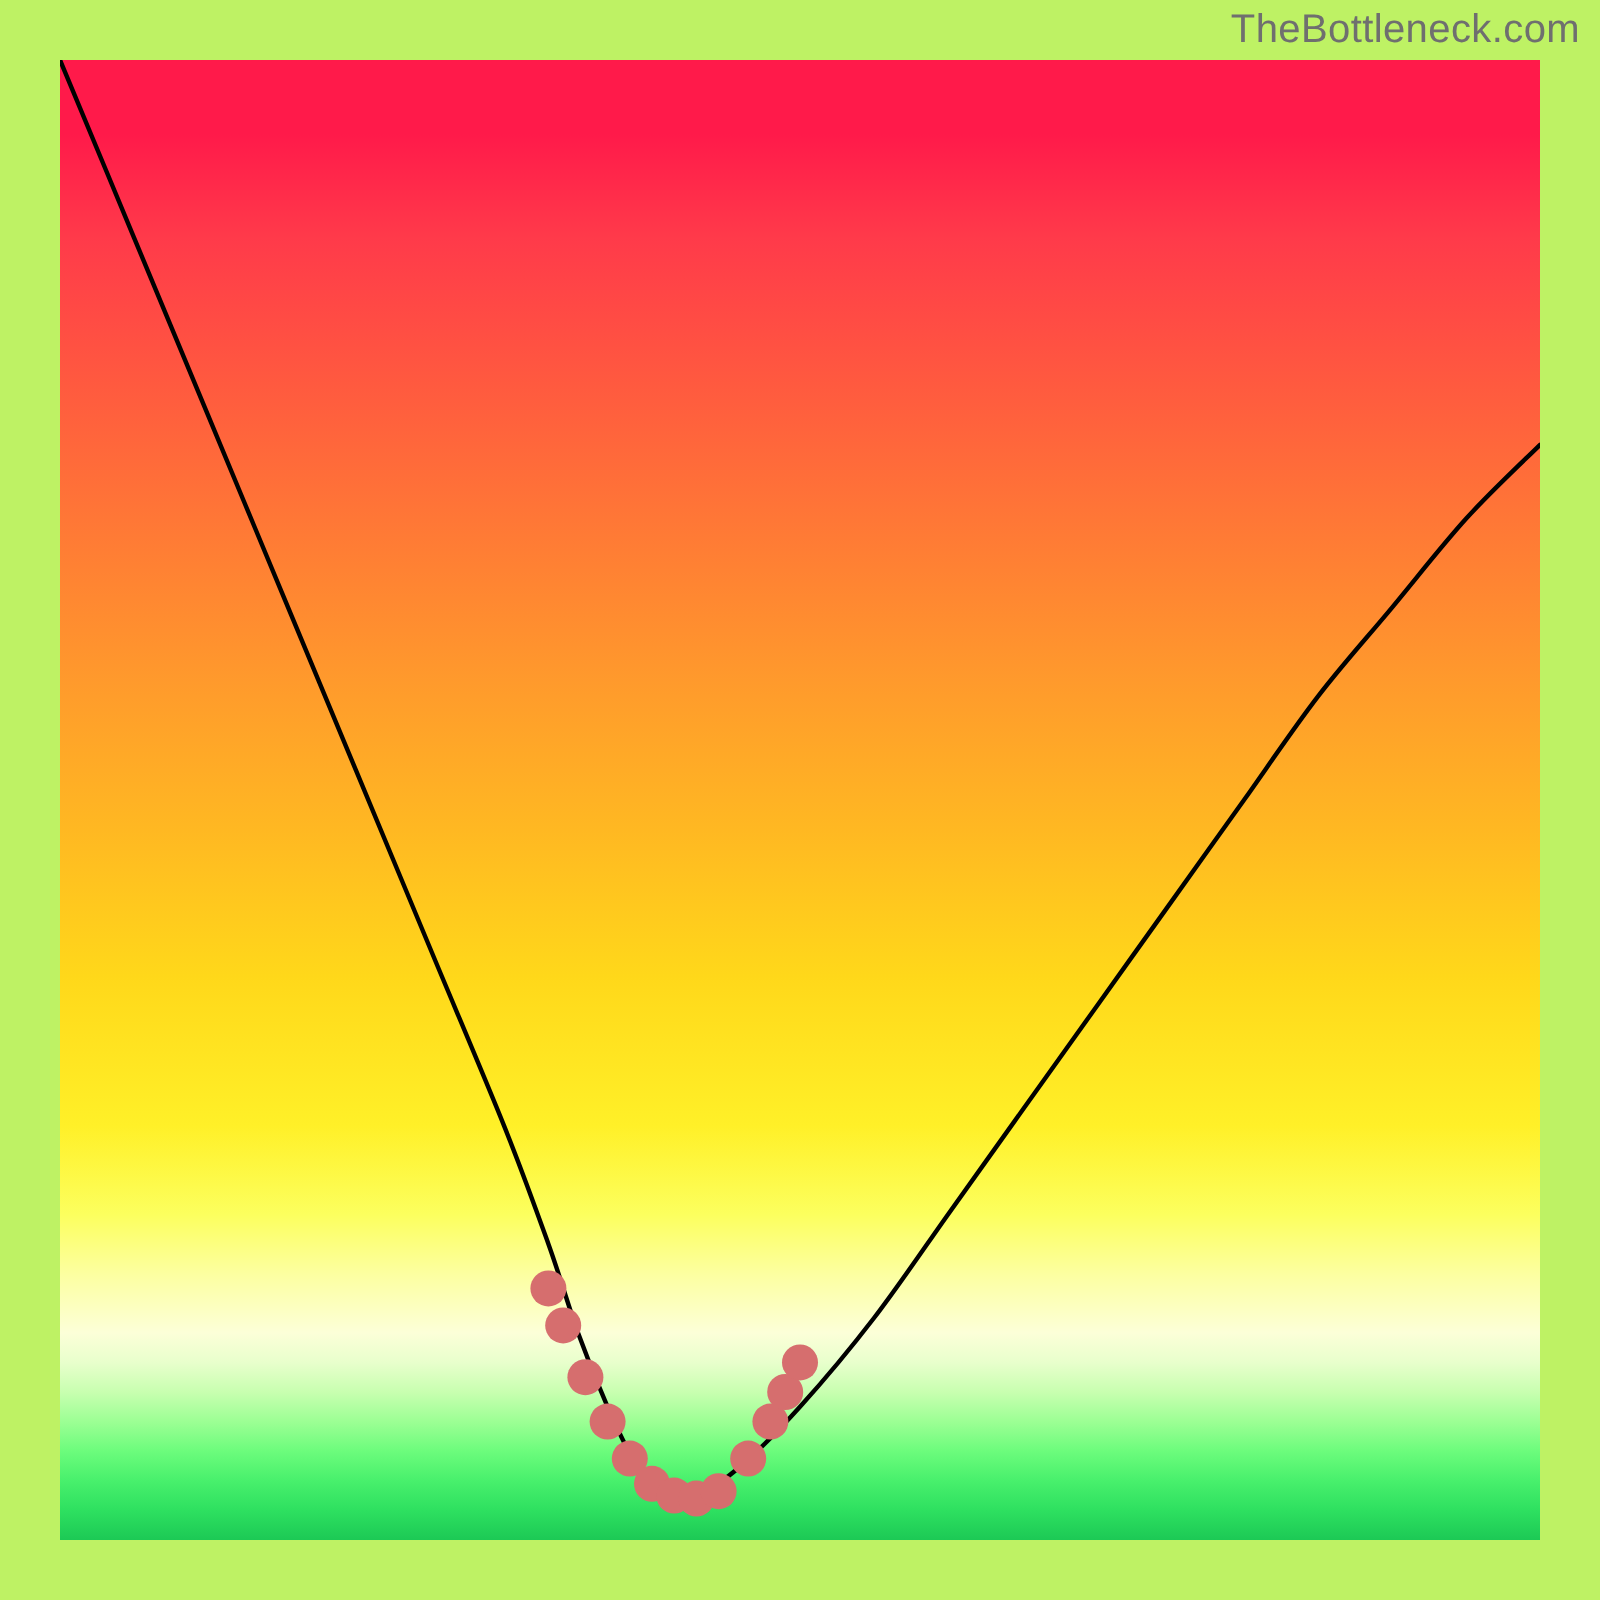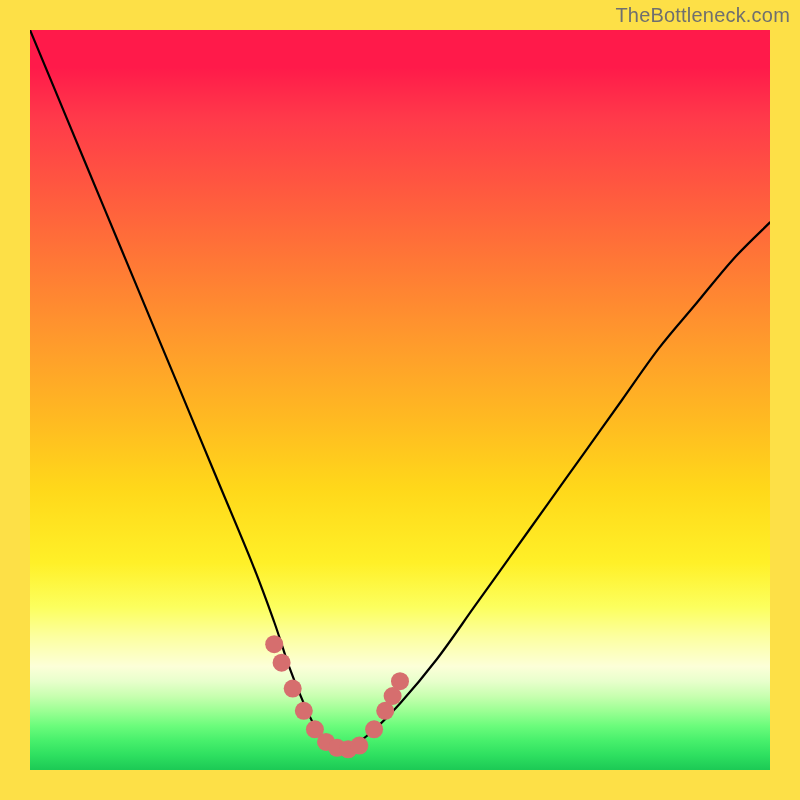--- a/index.html
+++ b/index.html
@@ -10,21 +10,21 @@
     overflow: hidden;
     background: #000;
     font-family: Arial, Helvetica, sans-serif;
   }
   .frame {
     position: absolute;
     top: 0;
     left: 0;
     width: 800px;
     height: 800px;
-    background: #fde047;
+    background: #bef264;
   }
   .plot-area {
     position: absolute;
     top: 30px;
     left: 30px;
     width: 740px;
     height: 740px;
     overflow: hidden;
   }
   .gradient-bg {

